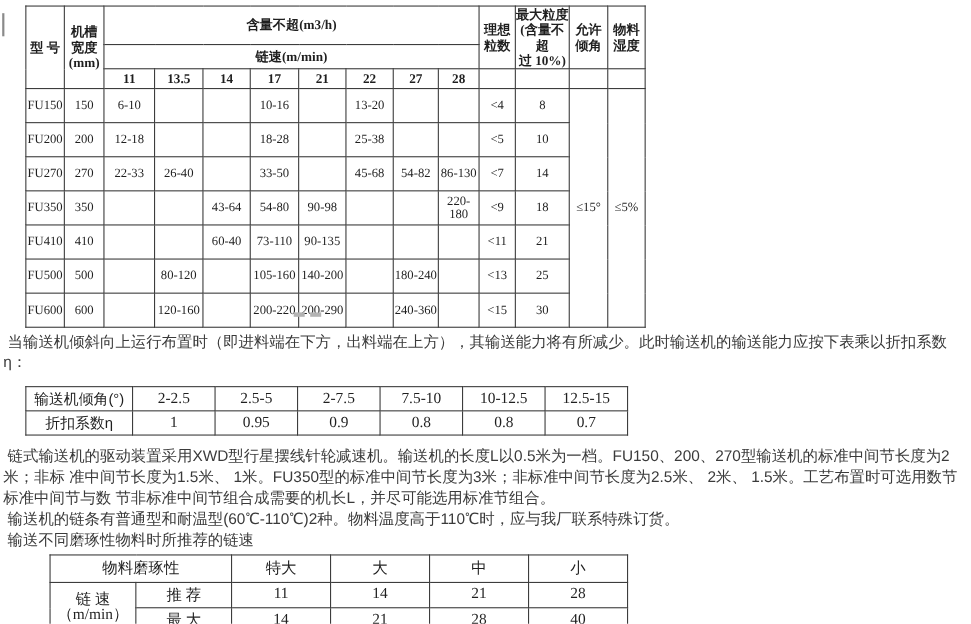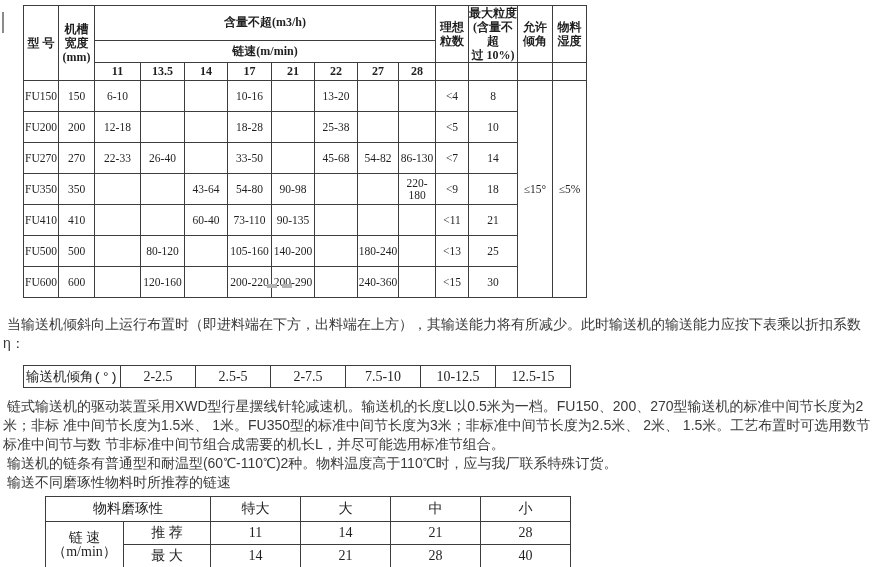--- a/index.html
+++ b/index.html
@@ -18,27 +18,27 @@
   .t1 .r3{height:18px}
   .t1 .dr{height:31px}
   .hl{display:block;line-height:14px}
   .t1 .c1{width:34px}.t1 .c2{width:35px}.t1 .c3{width:45px}.t1 .c4{width:43px}
   .t1 .c5{width:42px}.t1 .c6{width:43px}.t1 .c7{width:42px}.t1 .c8{width:42px}
   .t1 .c9{width:40px}.t1 .c10{width:36px}.t1 .c11{width:32px}.t1 .c12{width:48px}
   .t1 .c13{width:34px}.t1 .c14{width:33px}
 
   
   p{margin:0;padding-left:3px;font-size:14px;line-height:19px;color:#3a3a3a;white-space:pre-wrap;width:876px;}
-  .p1{margin-top:17px}
+  .p1{margin-top:3px}
   .p2{margin-top:9px}
 
   
   .t2{margin:12px 0 0 23px;font-family:"Liberation Serif",serif;font-size:14px;color:#1f1f1f;}
   .t2 td{height:21px}
-  .t2 .lbl{font-family:Liberation Mono, monospace;font-size:13.5px;}
+  .t2 .lbl{font-family:Liberation Sans, sans-serif;font-size:13.5px;}
   .t2 .k1{width:96px}.t2 .k2{width:74px}
 
   
   .t3{margin:4px 0 0 45px;font-family:"Liberation Serif",serif;font-size:14px;color:#1f1f1f;}
   .t3 .hr td{height:24px}
   .t3 .dr td{height:22px}
   .t3 .m1{width:77px}.t3 .m2{width:86px}.t3 .m3{width:89px}
 
   
   .handle{position:absolute;background:#b3b3b3;width:10px;height:4px;top:284px;}
@@ -208,20 +208,29 @@
   <tbody>
       <tr>
     <td class="lbl k1">输送机倾角(°)</td>
     <td class="k2">2-2.5</td>
     <td class="k2">2.5-5</td>
     <td class="k2">2-7.5</td>
     <td class="k2">7.5-10</td>
     <td class="k2">10-12.5</td>
     <td class="k2">12.5-15</td>
   </tr>
+  <tr>
+    <td class="lbl">折扣系数η</td>
+    <td>1</td>
+    <td>0.95</td>
+    <td>0.9</td>
+    <td>0.8</td>
+    <td>0.8</td>
+    <td>0.7</td>
+  </tr>
 </tbody>
   </table>
 
 <p class="p2"> 链式输送机的驱动装置采用XWD型行星摆线针轮减速机。输送机的长度L以0.5米为一档。FU150、200、270型输送机的标准中间节长度为2米；非标 准中间节长度为1.5米、 1米。FU350型的标准中间节长度为3米；非标准中间节长度为2.5米、 2米、 1.5米。工艺布置时可选用数节标准中间节与数 节非标准中间节组合成需要的机长L，并尽可能选用标准节组合。</p>
 <p> 输送机的链条有普通型和耐温型(60℃-110℃)2种。物料温度高于110℃时，应与我厂联系特殊订货。</p>
 <p> 输送不同磨琢性物料时所推荐的链速</p>
 
 <table class="t3">
   <tbody>
       <tr class="hr">

